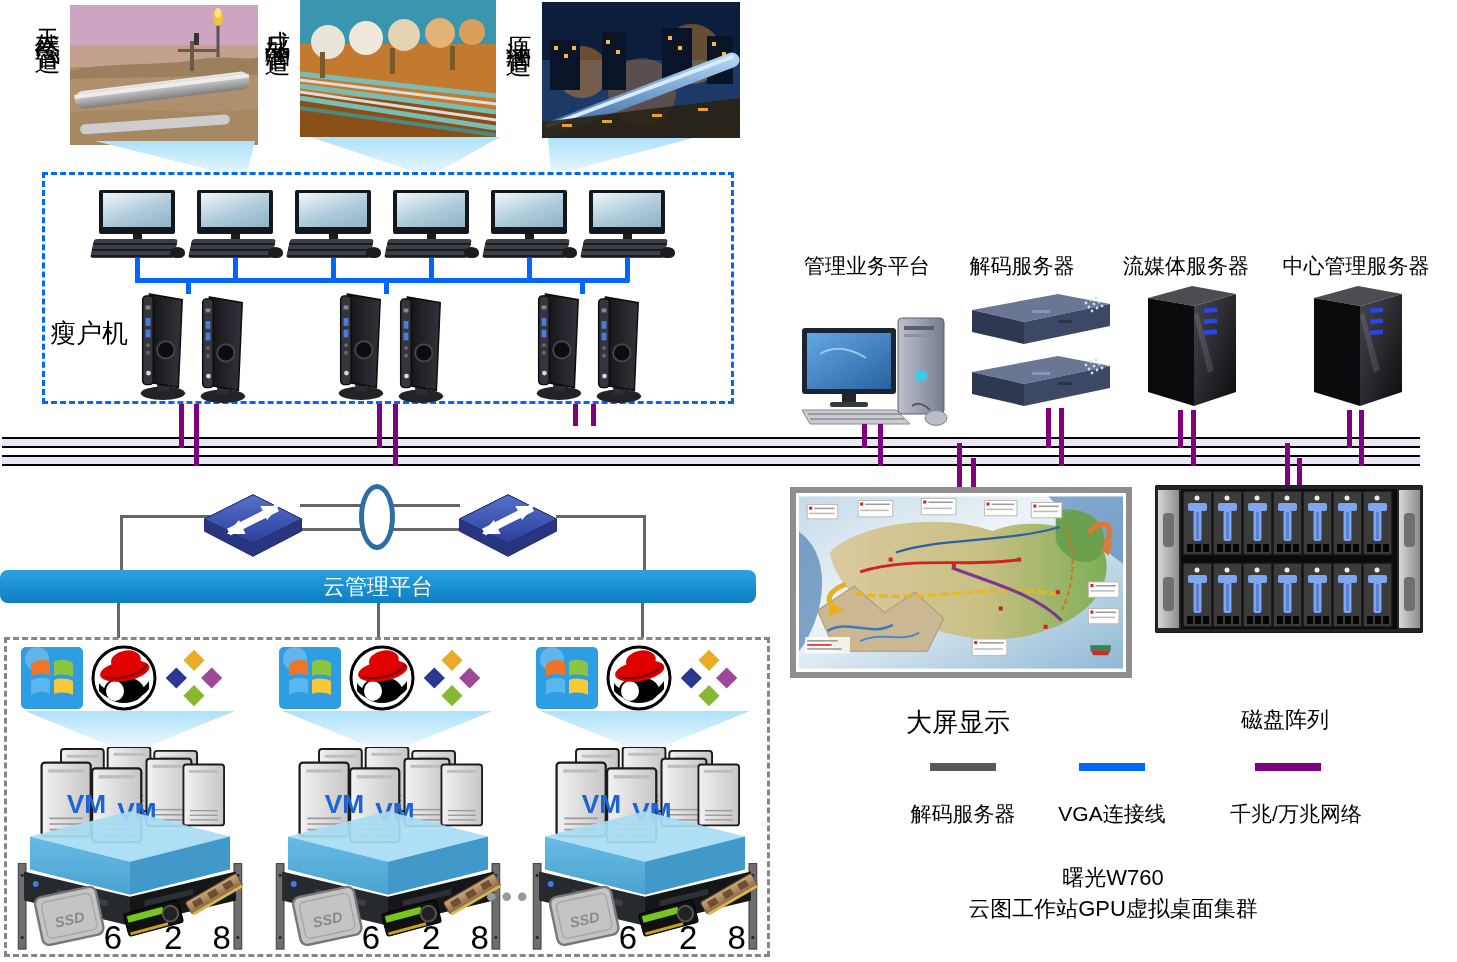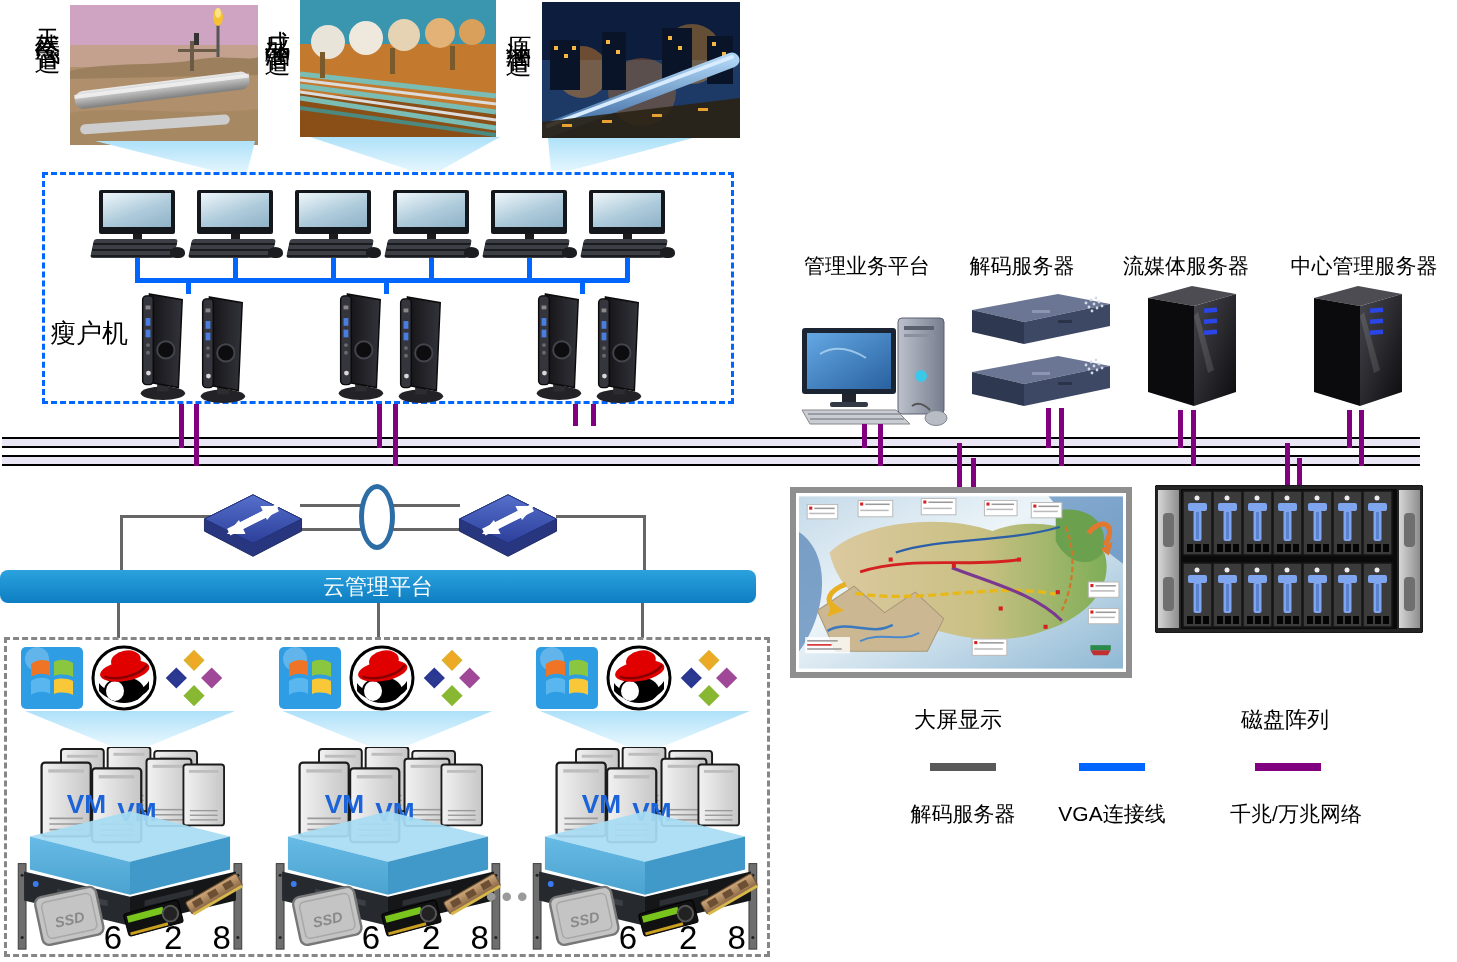--- a/index.html
+++ b/index.html
@@ -696,21 +696,21 @@
           <text x="200" y="208" font-size="34" fill="#000">8</text>
         </svg>
       </div>
 
   </div>
   <div class="dots">•••</div>
 
   <div class="lbl lbl-b" style="left:867px;top:252px;">管理业务平台</div>
   <div class="lbl lbl-b" style="left:1022px;top:252px;">解码服务器</div>
   <div class="lbl lbl-b" style="left:1186px;top:252px;">流媒体服务器</div>
-  <div class="lbl lbl-b" style="left:1356px;top:252px;margin-left:8px;">中心管理服务器</div>
+  <div class="lbl lbl-b" style="left:1356px;top:252px;">中心管理服务器</div>
 
   <svg class="abs" style="left:800px;top:314px;" width="158" height="112" viewBox="0 0 158 112">
     <rect x="98" y="4" width="46" height="96" rx="4" fill="url(#gPcTower)" stroke="#5a6070"></rect>
     <rect x="104" y="12" width="30" height="4" fill="#5a6070"></rect>
     <rect x="104" y="20" width="30" height="3" fill="#8a90a0"></rect>
     <circle cx="121" cy="62" r="6" fill="#3cc8e8"></circle>
     <rect x="2" y="14" width="94" height="66" rx="3" fill="#1a2433"></rect>
     <rect x="7" y="19" width="84" height="56" fill="url(#gScr)"></rect>
     <path d="M20,40 Q40,28 66,44" stroke="#bfe0f8" stroke-width="2" fill="none" opacity="0.7"></path>
     <rect x="42" y="80" width="14" height="8" fill="#20242c"></rect>
@@ -868,24 +868,28 @@
         <use href="#dtray" x="0"></use>
         <use href="#dtray" x="30"></use>
         <use href="#dtray" x="60"></use>
         <use href="#dtray" x="90"></use>
         <use href="#dtray" x="120"></use>
         <use href="#dtray" x="150"></use>
         <use href="#dtray" x="180"></use>
       </g>
   </svg>
 
-  <div class="lbl" style="left:958px;top:705px;font-size:22px;font-family:Liberation Mono, monospace;">大屏显示</div>
+  <div class="lbl" style="left:958px;top:705px;font-size:26px;font-family:Liberation Mono, monospace;">大屏显示</div>
   <div class="lbl" style="left:1285px;top:705px;font-size:22px;">磁盘阵列</div>
 
   <div class="swatch" style="left:930px;top:763px;background:#595959;"></div>
   <div class="swatch" style="left:1079px;top:763px;background:#0066ff;"></div>
   <div class="swatch" style="left:1255px;top:763px;background:#800080;"></div>
   <div class="lbl" style="left:963px;top:800px;">解码服务器</div>
   <div class="lbl" style="left:1112px;top:800px;">VGA连接线</div>
   <div class="lbl" style="left:1296px;top:800px;">千兆/万兆网络</div>
 
+  <div id="footer">
+    <div>曙光W760</div>
+    <div>云图工作站GPU虚拟桌面集群</div>
+  </div>
 
 </div>
 
 </body></html>

